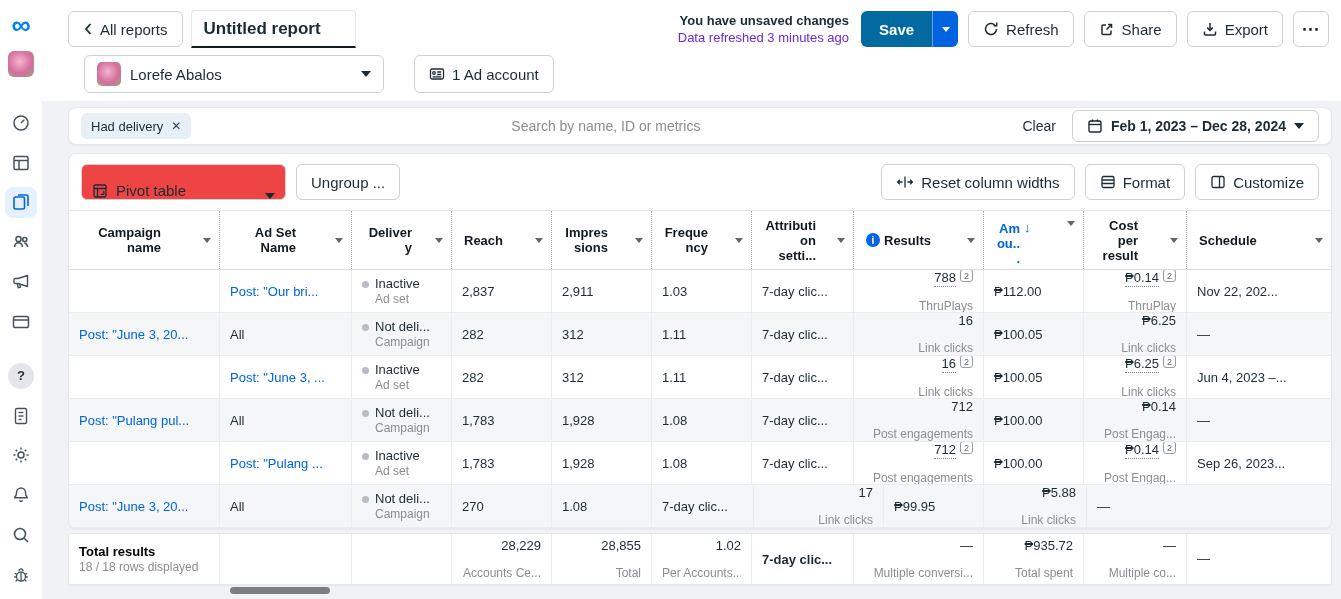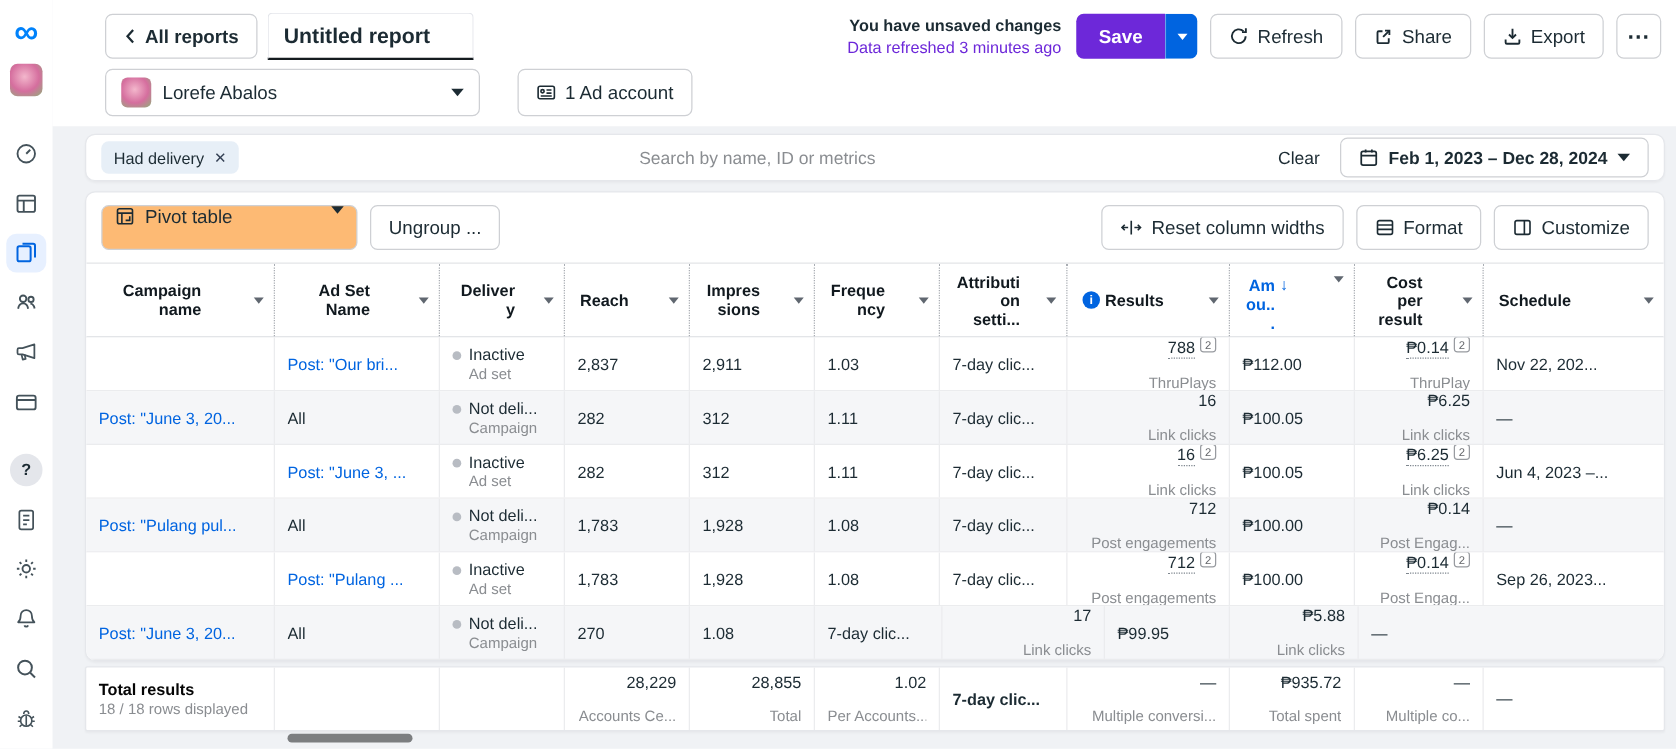--- a/index.html
+++ b/index.html
@@ -20,30 +20,30 @@
   .help-circle { width:26px; height:26px; border-radius:50%; background:#E4E6EB; display:flex; align-items:center; justify-content:center; font-size:13px; font-weight:700; color:#1C2B33; }
 
   
   .content { flex:1; display:flex; flex-direction:column; min-width:0; }
 
   
   .topbar { background:#fff; padding:10px 12px 8px 26px; }
   .row1 { display:flex; align-items:center; }
   .btn { display:inline-flex; align-items:center; gap:7px; height:36px; padding:0 14px; background:#fff;
          border:1px solid #CED0D4; border-radius:6px; font-size:15px; color:#1C2B33; cursor:pointer; white-space:nowrap; }
-  .btn-strong { font-weight:700;margin-left:16px; }
+  .btn-strong { font-weight:400; }
   .title-box { margin-left:8px; width:165px; height:38px; display:flex; align-items:center; padding:0 12px;
                border:1px solid #E4E6EB; border-bottom:2px solid #141B1F; border-radius:4px 4px 0 0;
                font-size:17px; font-weight:700; cursor:text; }
   .spacer { flex:1; }
   .unsaved { text-align:right; margin-right:12px; line-height:17px; }
   .unsaved .l1 { font-size:13px; font-weight:600; color:#1C2B33; }
   .unsaved .l2 { font-size:13px; color:#6d28d9; }
   .save-split { display:flex; margin-right:10px; }
-  .save-main { height:36px; padding:0 18px; background:#6d28d9; color:#fff; border:none; border-radius:6px 0 0 6px;
+  .save-main { height:36px; padding:0 18px; background:#0369a1; color:#fff; border:none; border-radius:6px 0 0 6px;
                font-size:15px; font-weight:600; cursor:pointer; }
   .save-chev { width:26px; height:36px; background:#0064E0; border:none; border-left:1px solid rgba(255,255,255,.4);
                border-radius:0 6px 6px 0; display:flex; align-items:center; justify-content:center; cursor:pointer; }
   .hgap { width:10px; }
   .more-btn { width:36px; padding:0; justify-content:center; font-size:18px; font-weight:700; letter-spacing:1px; }
 
   .row2 { display:flex; align-items:center; margin-top:7px; }
   .account-select { margin-left:16px; width:300px; height:38px; display:flex; align-items:center; gap:9px;
                     border:1px solid #CED0D4; border-radius:6px; padding:0 12px; background:#fff; cursor:pointer; }
   .acct-avatar { width:24px; height:24px; border-radius:5px;
@@ -65,22 +65,22 @@
   .chip { display:inline-flex; align-items:center; gap:8px; height:26px; padding:0 10px; background:#E7EFF7;
           border-radius:6px; font-size:13px; color:#1C2B33; margin-right:14px; white-space:nowrap; }
   .chip-x { font-size:12px; color:#344054; cursor:pointer; }
   .filter-search { flex:1; border:none; outline:none; font-size:14px; color:#1C2B33; background:transparent; font-family:inherit;text-align:center; }
   .filter-search::placeholder { color:#8A8D91; }
   .clear-link { font-size:14px; color:#1C2B33; margin:0 16px; cursor:pointer; white-space:nowrap; }
   .date-btn { height:32px; font-size:14px; font-weight:600; gap:8px; }
 
   .big-card { margin-top:8px; margin-bottom:4px; overflow:hidden; }
   .toolbar { display:flex; align-items:center; gap:10px; padding:10px 12px; }
-  .view-select { width:205px; height:36px; display:flex; align-items:flex-start; gap:8px; border:1px solid #CED0D4;
-                 border-radius:6px; padding:0 10px; font-size:15px; cursor:pointer; background:#fdba74; }
+  .view-select { width:205px; height:36px; display:flex; align-items:flex-end; gap:8px; border:1px solid #CED0D4;
+                 border-radius:6px; padding:0 10px; font-size:15px; cursor:pointer; background:#ef4444; }
   .toolbar-right { margin-left:auto; display:flex; gap:10px; }
 
   
   .thead { display:flex; height:60px; border-top:1px solid #E3E5E8; border-bottom:1px solid #DADDE1; background:#fff;text-align:right; }
   .th { display:flex; align-items:center; gap:4px; padding:8px 8px 8px 12px; overflow:hidden; }
   .th + .th { border-left:1px dotted #A9ADB3; }
   .th-label { font-size:13px; font-weight:600; color:#11191F; line-height:15px; overflow-wrap:anywhere; }
   .th-chev { margin-left:auto; display:flex; align-items:center; cursor:pointer; flex-shrink:0; }
   .th.w-campaign .th-label { max-width:80px; }
   .th.w-adset .th-label { max-width:64px; }

